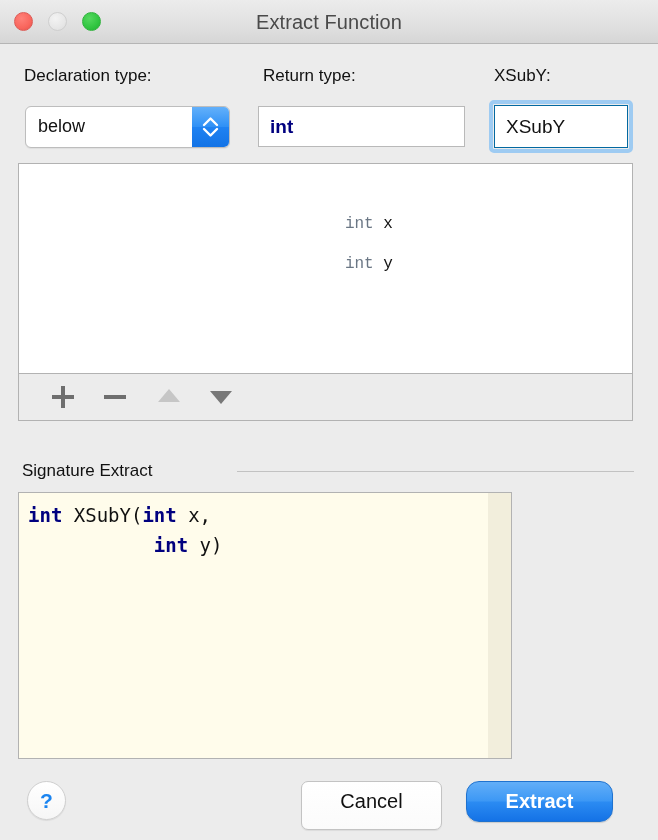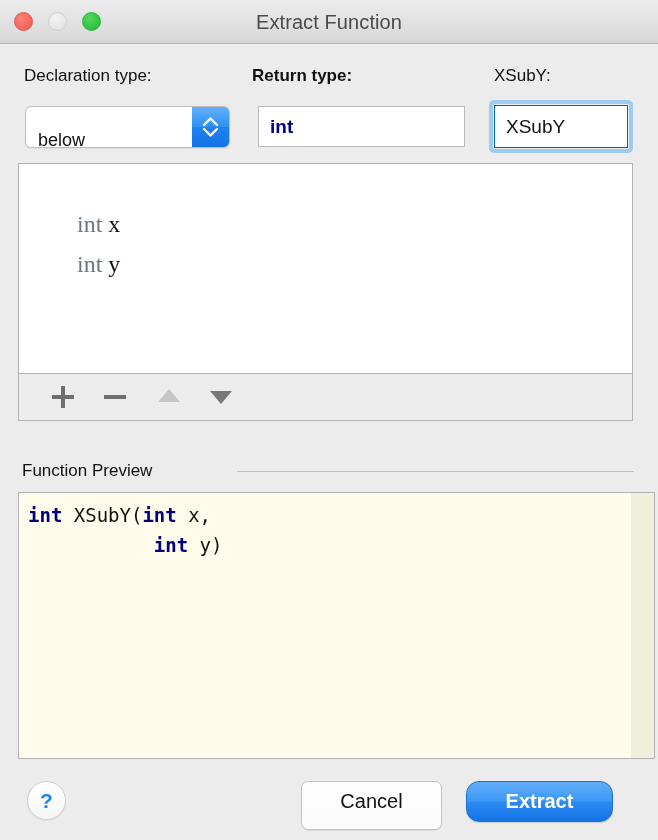--- a/index.html
+++ b/index.html
@@ -56,37 +56,37 @@
   }
 
   
   .field-label {
     position: absolute;
     font-size: 17px;
     color: #111;
     white-space: nowrap;
   }
   #lbl-decl   { left: 24px;  top: 66px; }
-  #lbl-rtype  { left: 252px; top: 66px; font-weight: bold; }
+  #lbl-rtype  { left: 263px; top: 66px; }
   #lbl-name   { left: 494px; top: 66px; }
 
   
   #decl-popup {
     position: absolute;
     left: 25px; top: 106px;
     width: 205px; height: 42px;
     background: #ffffff;
     border: 1px solid #bdbdbd;
     border-radius: 6px;
     box-sizing: border-box;
     box-shadow: 0 1px 1px rgba(0,0,0,0.06);
   }
   #decl-value {
     position: absolute;
-    left: 12px; top: 23px;
+    left: 12px; top: 9px;
     font-size: 18px;
     color: #111;
   }
   #decl-stepper {
     position: absolute;
     right: 0px; top: 0px;
     width: 37px; height: 40px;
     border-radius: 0 5px 5px 0;
     background: linear-gradient(to bottom, #63b0fa 0%, #2e90f6 50%, #1f82f2 51%, #1373e6 100%);
   }
@@ -148,23 +148,24 @@
     left: 0; top: 0;
     width: 613px; height: 209px;
     background: #ffffff;
     overflow: hidden;
   }
   .param-row {
     position: relative;
     height: 40px;
     line-height: 40px;
     padding-left: 10px;
-    font-family: Liberation Serif, serif;
-    font-size: 24px;
+    font-family: Liberation Mono, monospace;
+    font-size: 16px;
     white-space: pre;
+    text-align: center;
   }
   .param-type { color: #6b7785; }
   .param-name { color: #111; }
 
   #param-toolbar {
     position: absolute;
     left: 0; top: 209px;
     width: 613px; height: 47px;
     background: #ececec;
     border-top: 1px solid #b2b2b2;
@@ -190,21 +191,21 @@
   }
   #sig-rule {
     position: absolute;
     left: 237px; top: 471px;
     width: 397px; height: 1px;
     background: #c2c2c2;
   }
   #sig-panel {
     position: absolute;
     left: 18px; top: 492px;
-    width: 637px; height: 267px;
+    width: 494px; height: 267px;
     border: 1px solid #b2b2b2;
     box-sizing: border-box;
     background: #fffceb;
     overflow: hidden;
   }
   #sig-scroll-track {
     position: absolute;
     right: 0; top: 0;
     width: 23px; height: 265px;
     background: #f2eedc;
@@ -329,21 +330,21 @@
         </svg>
       </div>
       <div class="tb-btn" id="tb-down">
         <svg width="52" height="46" viewBox="0 0 52 46">
           <polygon points="15,17 37,17 26,30" fill="#787878"></polygon>
         </svg>
       </div>
     </div>
   </div>
 
-  <div id="sig-label">Function Preview</div>
+  <div id="sig-label">Signature Extract</div>
   <div id="sig-rule"></div>
   <div id="sig-panel">
     <div id="sig-scroll-track"></div>
     <div id="sig-code"><span class="kw">int</span><span> XSubY(</span><span class="kw">int</span><span> x,</span>
 <span>           </span><span class="kw">int</span><span> y)</span></div>
   </div>
 
   <div id="help-btn">?</div>
   <div id="cancel-btn">Cancel</div>
   <div id="extract-btn">Extract</div>

